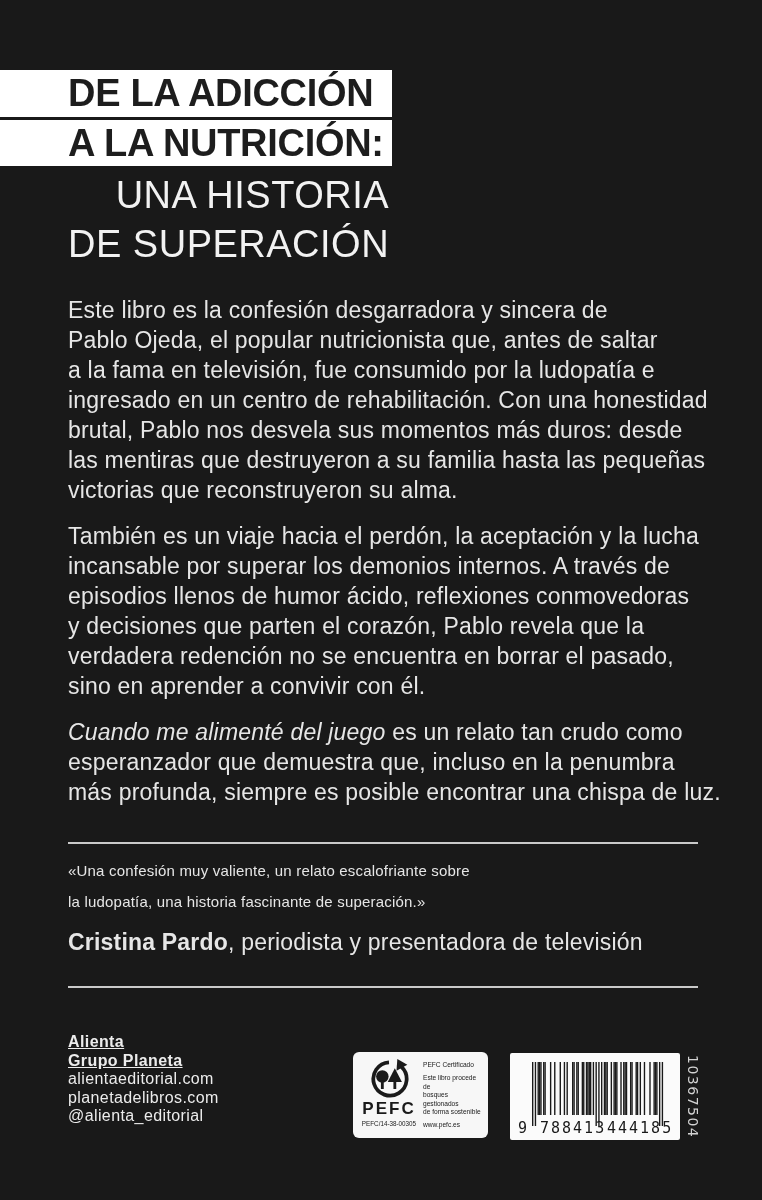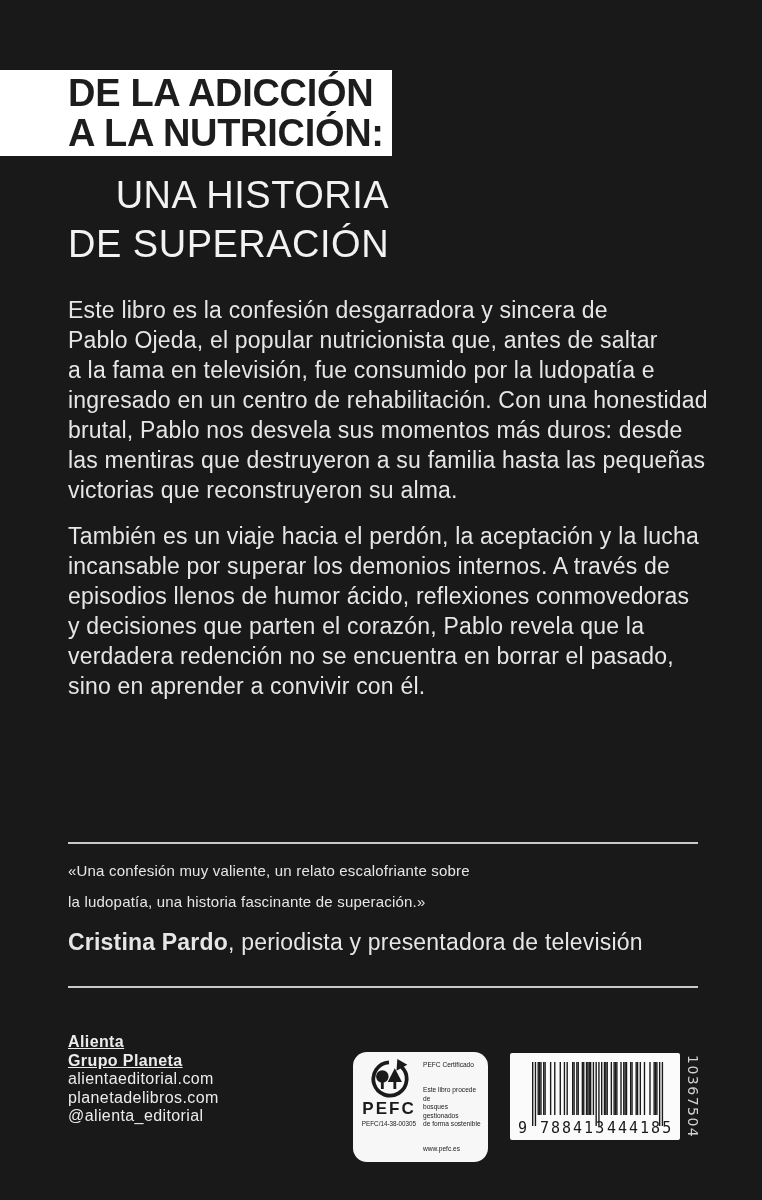--- a/index.html
+++ b/index.html
@@ -8,21 +8,21 @@
     background:#191919;font-family:"Liberation Sans",sans-serif;
     -webkit-font-smoothing:antialiased;
   }
   
   .hl{
     position:absolute;left:0;width:392px;background:#ffffff;color:#1d1d1d;
     font-weight:700;font-size:38px;letter-spacing:-0.3px;
     display:flex;align-items:center;padding-left:68px;box-sizing:border-box;
   }
   .hl1{top:70px;height:47px;}
-  .hl2{top:110px;height:46px;}
+  .hl2{top:120px;height:46px;}
   .title-plain{
     position:absolute;left:68px;top:171px;
     font-size:38px;line-height:49px;font-weight:400;color:#f2f2f2;letter-spacing:0.5px;text-align:right;
   }
   
   .synopsis{
     position:absolute;left:68px;top:286px;width:665px;
     font-size:23px;line-height:30px;color:#e6e6e6;letter-spacing:0.2px;
   }
   .synopsis p{margin:9px 0 16px 0;white-space:pre-line;}
@@ -42,22 +42,22 @@
   }
   .attribution strong{font-weight:700;}
   
   .publisher{
     position:absolute;left:68px;top:1033px;
     font-size:16px;line-height:18.5px;color:#ececec;letter-spacing:0.4px;
   }
   .publisher .bold{font-weight:700;text-decoration:underline;}
   
   .pefc{
-    position:absolute;left:353px;top:1052px;width:135px;height:110px;
-    background:#f7f7f7;border-radius:14px;color:#1a1a1a;box-sizing:border-box;
+    position:absolute;left:353px;top:1052px;width:135px;height:86px;
+    background:#f7f7f7;border-radius:6px;color:#1a1a1a;box-sizing:border-box;
     display:flex;gap:5px;padding:7px 4px 5px 7px;
   }
   .pefc-left{width:58px;display:flex;flex-direction:column;align-items:center;}
   .pefc-word{font-size:17px;font-weight:700;letter-spacing:2px;line-height:17px;margin-top:1px;}
   .pefc-cert{font-size:6.3px;letter-spacing:0;white-space:nowrap;margin-top:3px;}
   .pefc-right{
     flex:1;display:flex;flex-direction:column;justify-content:space-between;
     font-size:6.6px;line-height:8.6px;padding:2px 0 3px 0;
   }
   .pefc-right .desc{white-space:pre-line;}
@@ -98,20 +98,23 @@
 ingresado en un centro de rehabilitación. Con una honestidad
 brutal, Pablo nos desvela sus momentos más duros: desde
 las mentiras que destruyeron a su familia hasta las pequeñas
 victorias que reconstruyeron su alma.</p>
     <p>También es un viaje hacia el perdón, la aceptación y la lucha
 incansable por superar los demonios internos. A través de
 episodios llenos de humor ácido, reflexiones conmovedoras
 y decisiones que parten el corazón, Pablo revela que la
 verdadera redención no se encuentra en borrar el pasado,
 sino en aprender a convivir con él.</p>
+    <p><em>Cuando me alimenté del juego</em><span> es un relato tan crudo como
+esperanzador que demuestra que, incluso en la penumbra
+más profunda, siempre es posible encontrar una chispa de luz.</span></p>
   </div>
 
   <div class="divider d1"></div>
   <div class="quote">«Una confesión muy valiente, un relato escalofriante sobre
 la ludopatía, una historia fascinante de superación.»</div>
   <div class="attribution">
     <strong>Cristina Pardo</strong><span>, periodista y presentadora de televisión</span>
   </div>
   <div class="divider d2"></div>
 

